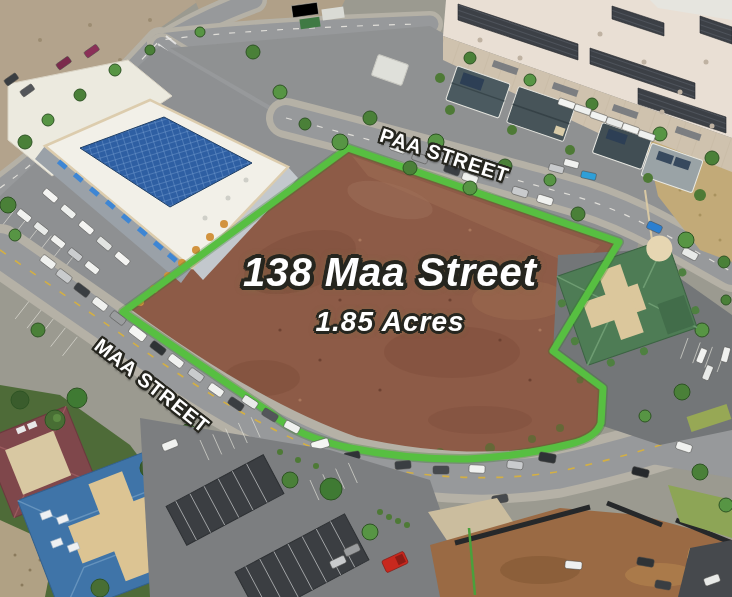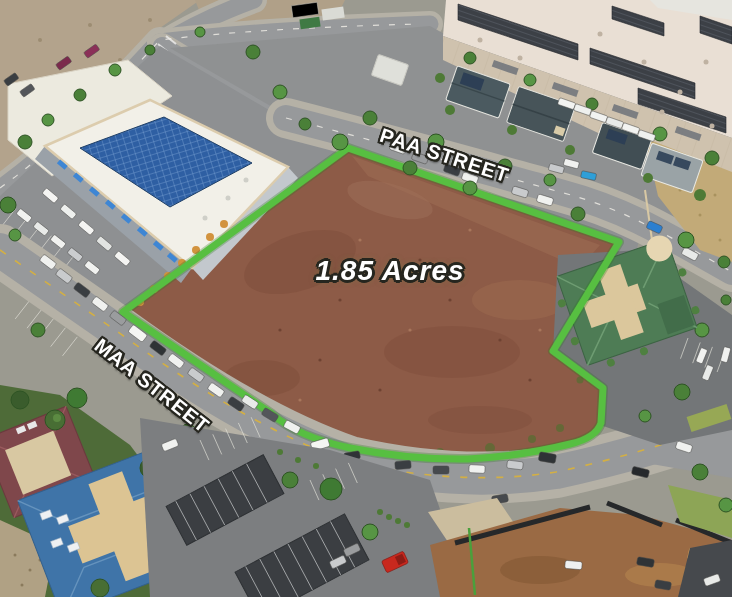--- a/index.html
+++ b/index.html
@@ -18,21 +18,21 @@
   .txt-overlay{position:absolute;color:var(--title_text);font-weight:bold;user-select:none;}
   #title-wrap{left:170px;top:252px;width:440px;text-align:center;line-height:1;}
   #title-main{font-size:40px;font-style:italic;letter-spacing:1px;
     text-shadow:-3px -3px 0 var(--title_outline),3px -3px 0 var(--title_outline),
      -3px 3px 0 var(--title_outline),3px 3px 0 var(--title_outline),
      -4px 0 0 var(--title_outline),4px 0 0 var(--title_outline),
      0 -4px 0 var(--title_outline),0 4px 0 var(--title_outline),
      -4px 2px 0 var(--title_outline),4px 2px 0 var(--title_outline),
      -2px 4px 0 var(--title_outline),2px 4px 0 var(--title_outline),
      0 0 9px rgba(90,170,70,.55);}
-  #title-sub{font-size:28px;font-style:italic;margin-top:5px;letter-spacing:1px;
+  #title-sub{font-size:28px;font-style:italic;margin-top:16px;letter-spacing:1px;
     text-shadow:-2px -2px 0 var(--title_outline),2px -2px 0 var(--title_outline),
      -2px 2px 0 var(--title_outline),2px 2px 0 var(--title_outline),
      -3px 0 0 var(--title_outline),3px 0 0 var(--title_outline),
      0 -3px 0 var(--title_outline),0 3px 0 var(--title_outline),
      0 0 7px rgba(90,170,70,.5);}
   .street-label{font-size:20px;letter-spacing:1px;transform-origin:0 0;white-space:nowrap;
     text-shadow:-2px -2px 0 var(--title_outline),2px -2px 0 var(--title_outline),
      -2px 2px 0 var(--title_outline),2px 2px 0 var(--title_outline),
      -2px 0 0 var(--title_outline),2px 0 0 var(--title_outline),
      0 -2px 0 var(--title_outline),0 2px 0 var(--title_outline),2px 3px 2px rgba(0,0,0,.45);}
@@ -523,17 +523,18 @@
     <circle class="tree" cx="38" cy="330" r="7" fill="#4a8038"></circle>
     <g fill="#4e7a36">
           <circle cx="280" cy="452" r="3"></circle>
           <circle cx="298" cy="460" r="3"></circle>
           <circle cx="316" cy="466" r="3"></circle>
         </g>
   </g>
 </svg>
 
 <div id="title-wrap" class="txt-overlay">
+  <div id="title-main">138 Maa Street</div>
   <div id="title-sub">1.85 Acres</div>
 </div>
 <div id="paa-label" class="txt-overlay street-label">PAA STREET</div>
 <div id="maa-label" class="txt-overlay street-label">MAA STREET</div>
 </div>
 
 </body></html>

